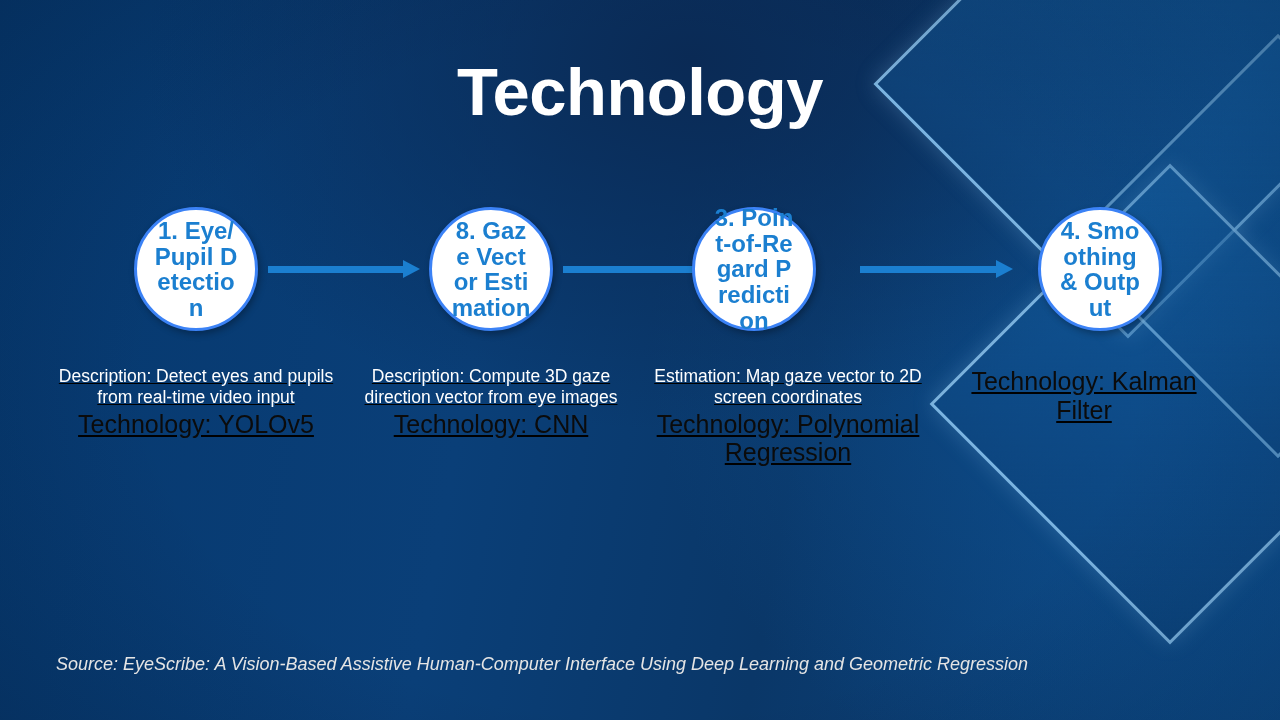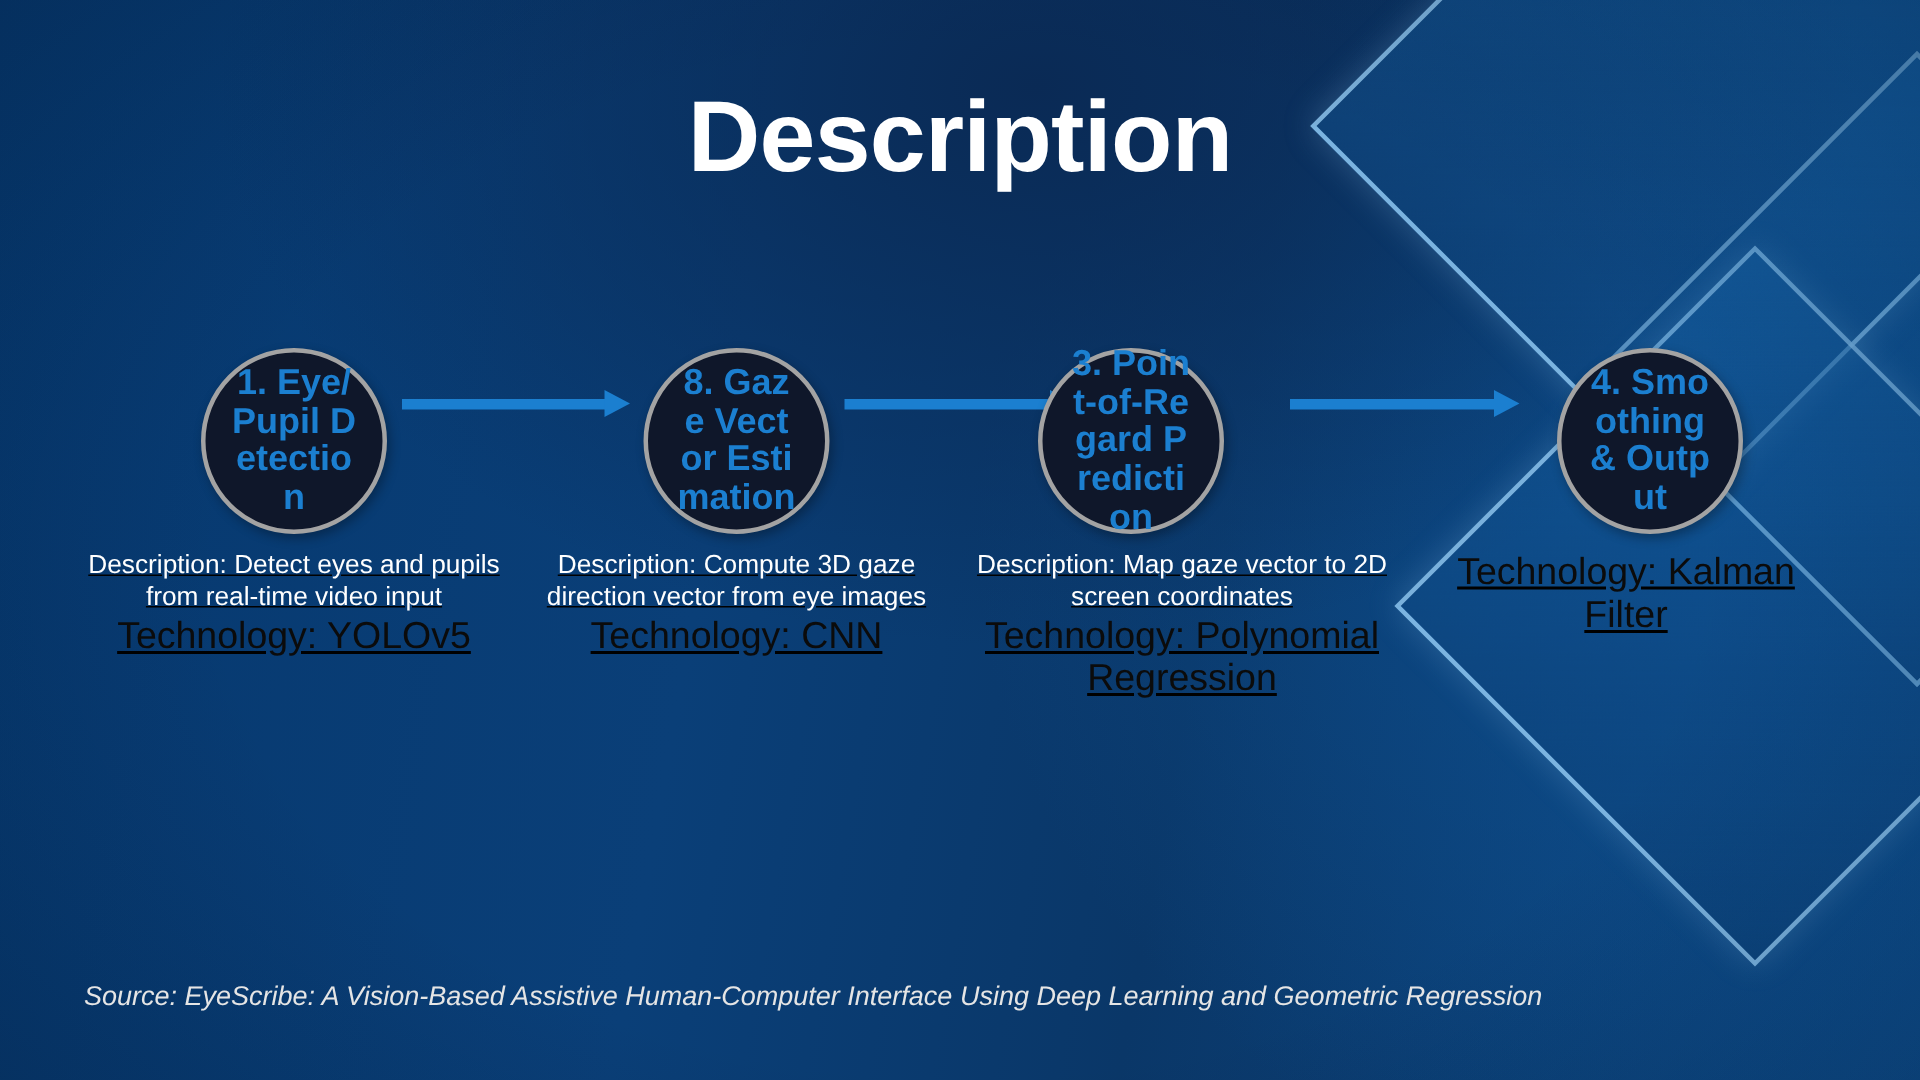--- a/index.html
+++ b/index.html
@@ -79,25 +79,24 @@
     position: absolute;
     left: 0; top: 207px;
     width: 1280px;
     height: 126px;
   }
   .node {
     position: absolute;
     width: 124px;
     height: 124px;
     border-radius: 50%;
-    background: #0f172a;
-    border: 3px solid #a3a3a3;
+    background: #ffffff;
+    border: 3px solid #3b82f6;
     box-sizing: border-box;
     box-shadow: 2px 3px 7px rgba(0,0,0,0.30);
-    margin-top: 25px;
   }
   .node-text {
     position: absolute;
     left: 50%;
     top: 50%;
     transform: translate(-50%, -50%);
     width: 84px;
     text-align: center;
     color: #1b7fd0;
     font-size: 24px;
@@ -167,21 +166,21 @@
 <div id="slide">
 
   <div class="bg-base"></div>
 
   <div class="deco d1"></div>
   <div class="deco d2"></div>
   <div class="deco d3"></div>
 
   <div class="bg-vignette"></div>
 
-  <div class="title">Description</div>
+  <div class="title">Technology</div>
 
   <div class="flow">
 
     <div class="node" style="left:134px;">
       <div class="node-text">1. Eye/Pupil Detection</div>
     </div>
 
     <div class="arrow" style="left:268px; width:152px;">
       <div class="shaft"></div>
       <div class="head"></div>
@@ -215,21 +214,21 @@
     <div class="desc">Description: Detect eyes and pupils from real-time video input</div>
     <div class="tech">Technology: YOLOv5</div>
   </div>
 
   <div class="desc-col" style="left:351px; width:280px;">
     <div class="desc">Description: Compute 3D gaze direction vector from eye images</div>
     <div class="tech">Technology: CNN</div>
   </div>
 
   <div class="desc-col" style="left:648px; width:280px;">
-    <div class="desc">Description: Map gaze vector to 2D screen coordinates</div>
+    <div class="desc">Estimation: Map gaze vector to 2D screen coordinates</div>
     <div class="tech">Technology: Polynomial Regression</div>
   </div>
 
   <div class="desc-col" style="left:944px; width:280px;">
     <div class="tech">Technology: Kalman Filter</div>
   </div>
 
   <div class="source">Source: EyeScribe: A Vision-Based Assistive Human-Computer Interface Using Deep Learning and Geometric Regression</div>
 
 </div>

